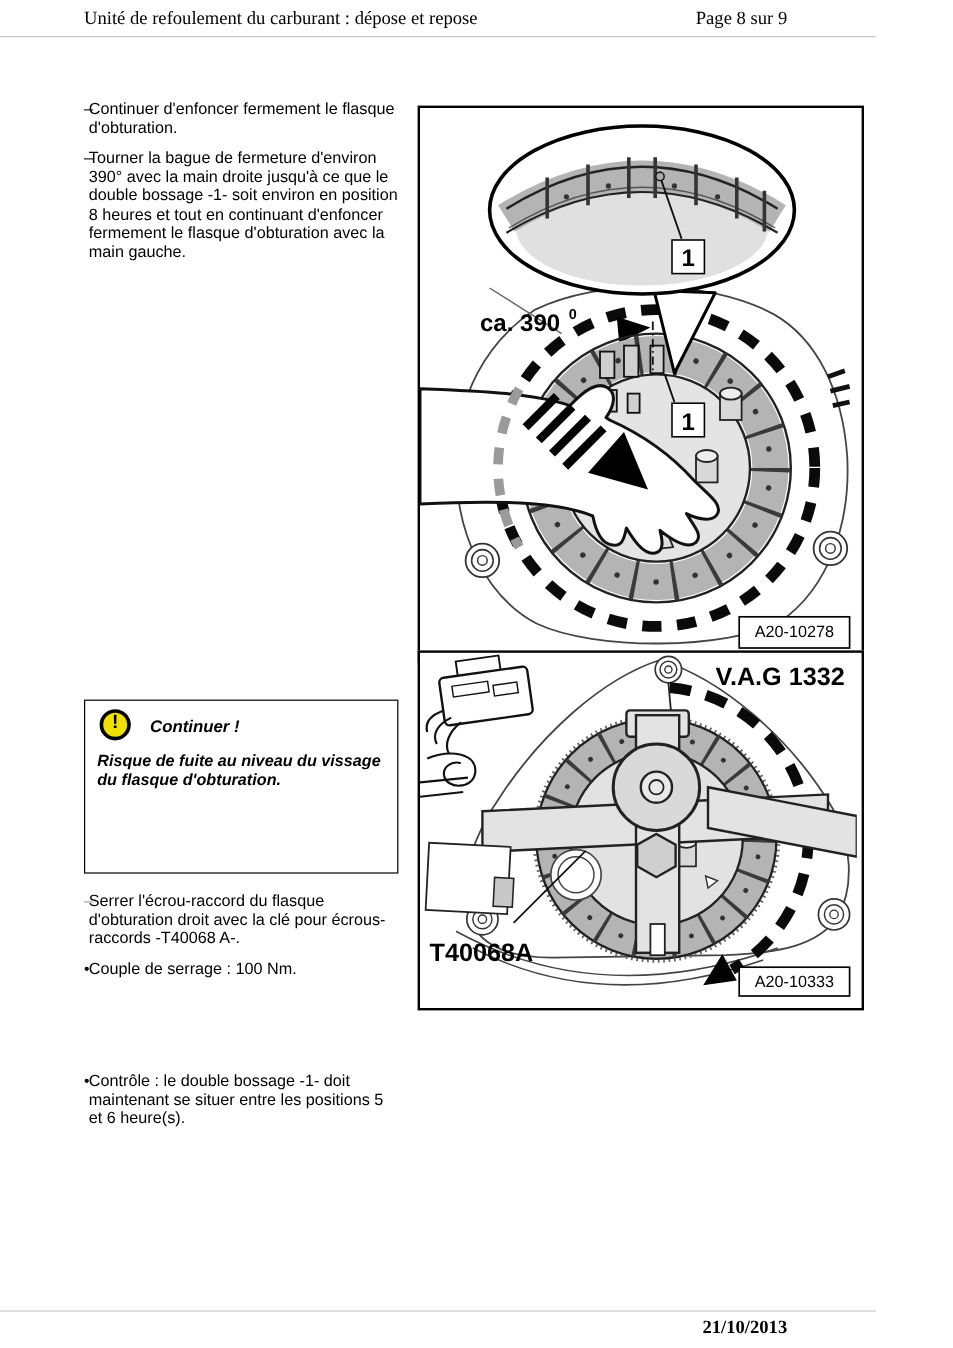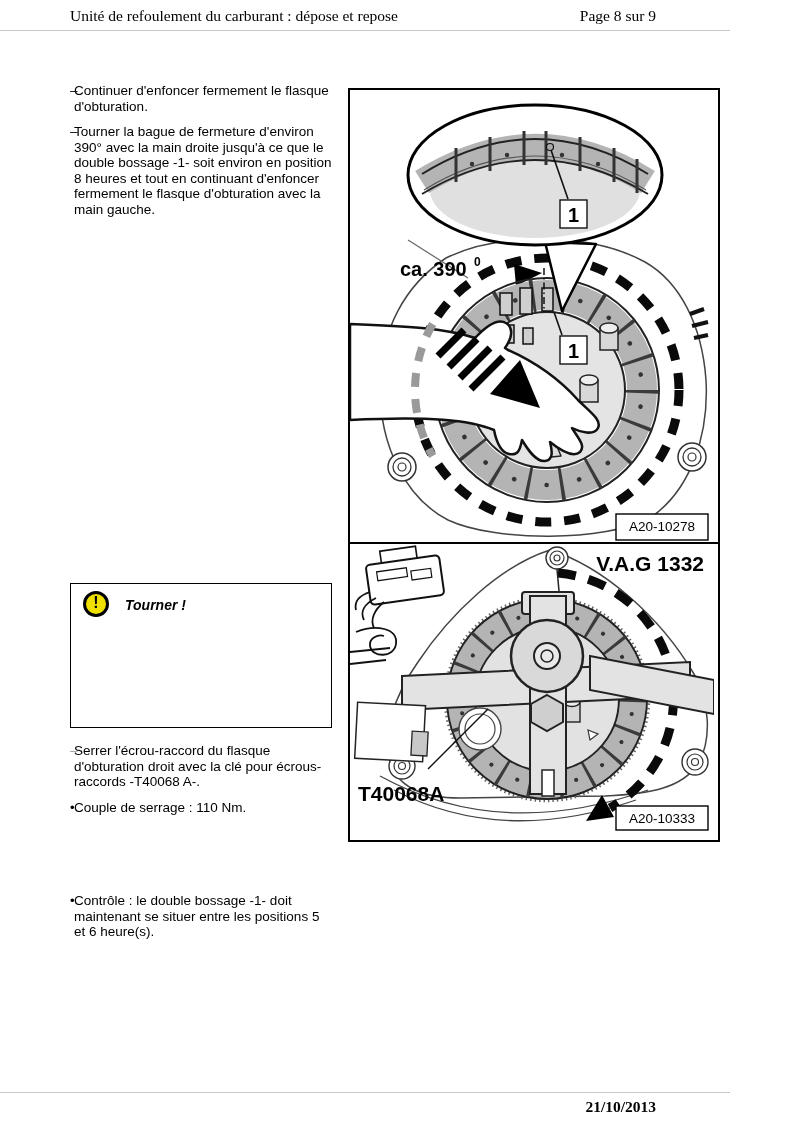--- a/index.html
+++ b/index.html
@@ -51,33 +51,34 @@
 
   <div class="item" style="top:124px;">
     <span class="mk">–</span>
     <span class="tx">Tourner la bague de fermeture d'environ 390° avec la main droite jusqu'à ce que le double bossage -1- soit environ en position 8 heures et tout en continuant d'enfoncer fermement le flasque d'obturation avec la main gauche.</span>
   </div>
 
   <div class="caution">
     <span class="c-icon">
         <span class="ex">!</span>
       </span>
-    <span class="c-title">Tourner !</span>
+    <span class="c-title">Continuer !</span>
     <div class="c-body">
+      <div class="p1">Risque de fuite au niveau du vissage du flasque d'obturation.</div>
     </div>
   </div>
 
   <div class="item" style="top:743px;">
     <span class="mk mk-gray">–</span>
     <span class="tx">Serrer l'écrou-raccord du flasque d'obturation droit avec la clé pour écrous-raccords -T40068 A-.</span>
   </div>
 
   <div class="item" style="top:800px;">
     <span class="mk mk-dot">•</span>
-    <span class="tx">Couple de serrage : 110 Nm.</span>
+    <span class="tx">Couple de serrage : 100 Nm.</span>
   </div>
 
   <div class="item" style="top:893px;">
     <span class="mk mk-dot">•</span>
     <span class="tx">Contrôle : le double bossage -1- doit maintenant se situer entre les positions 5 et 6 heure(s).</span>
   </div>
 
   <div class="fig fig1">
     <svg width="364" height="456" viewBox="0 0 364 456">
 

